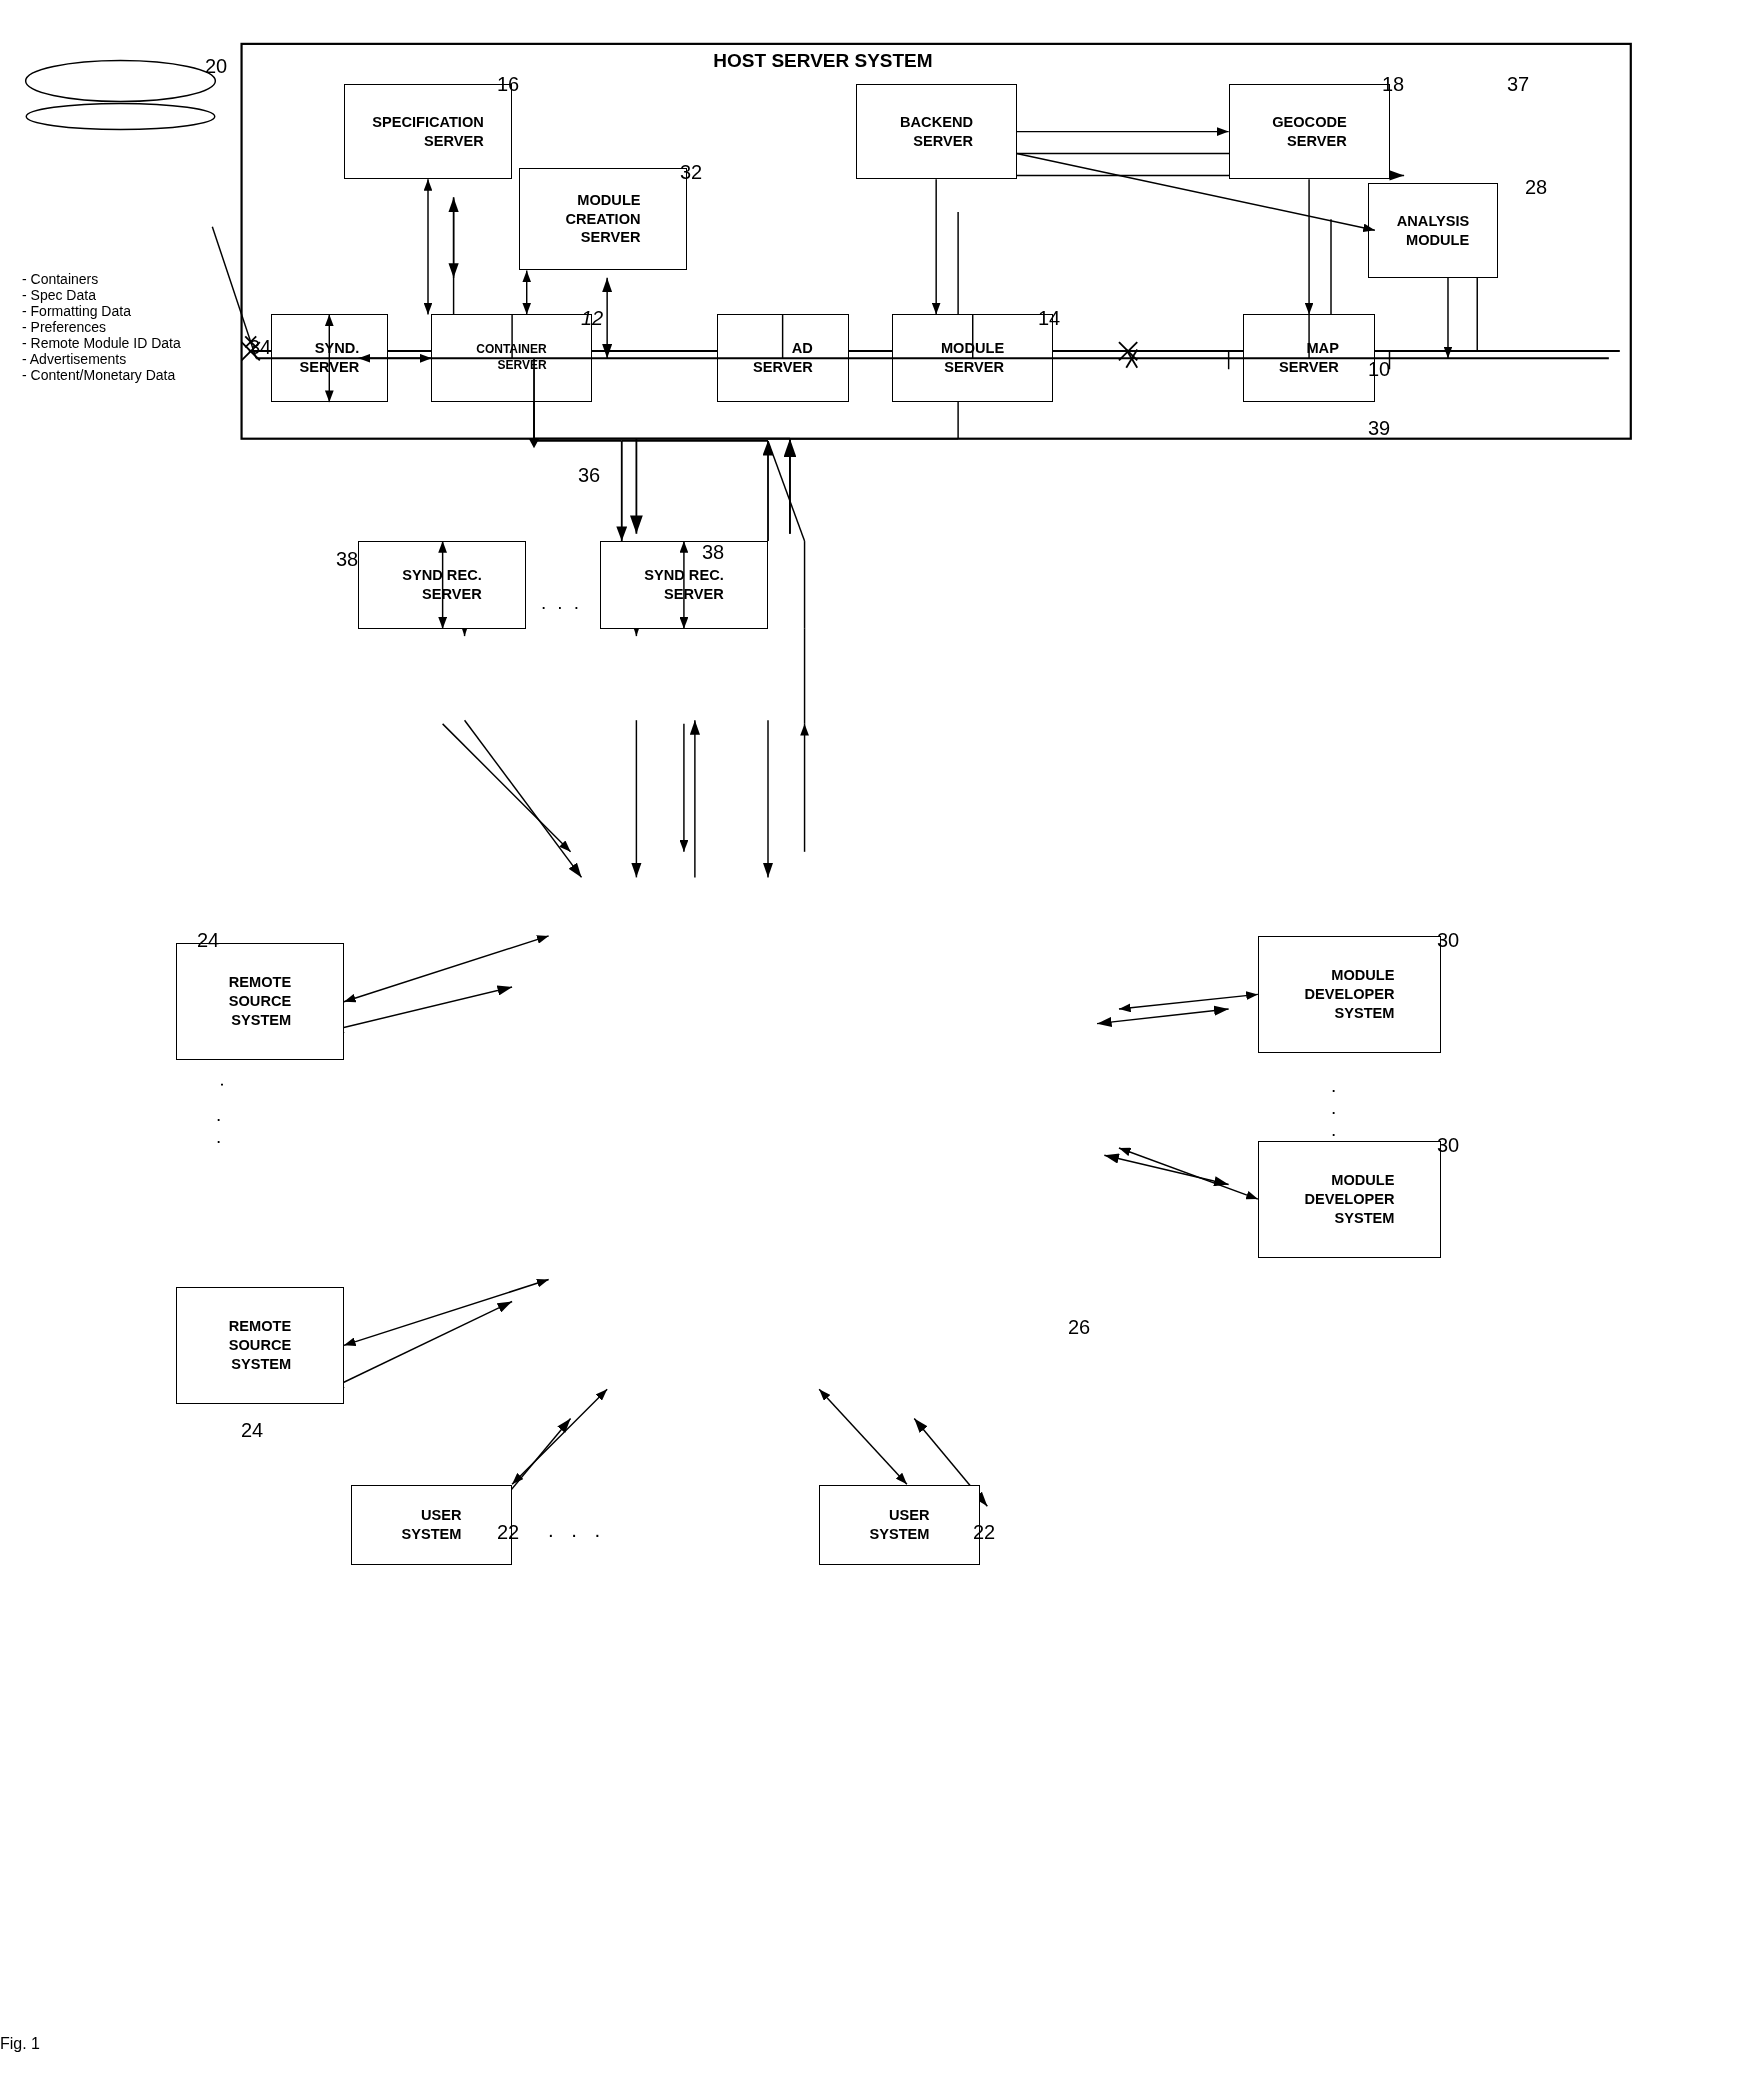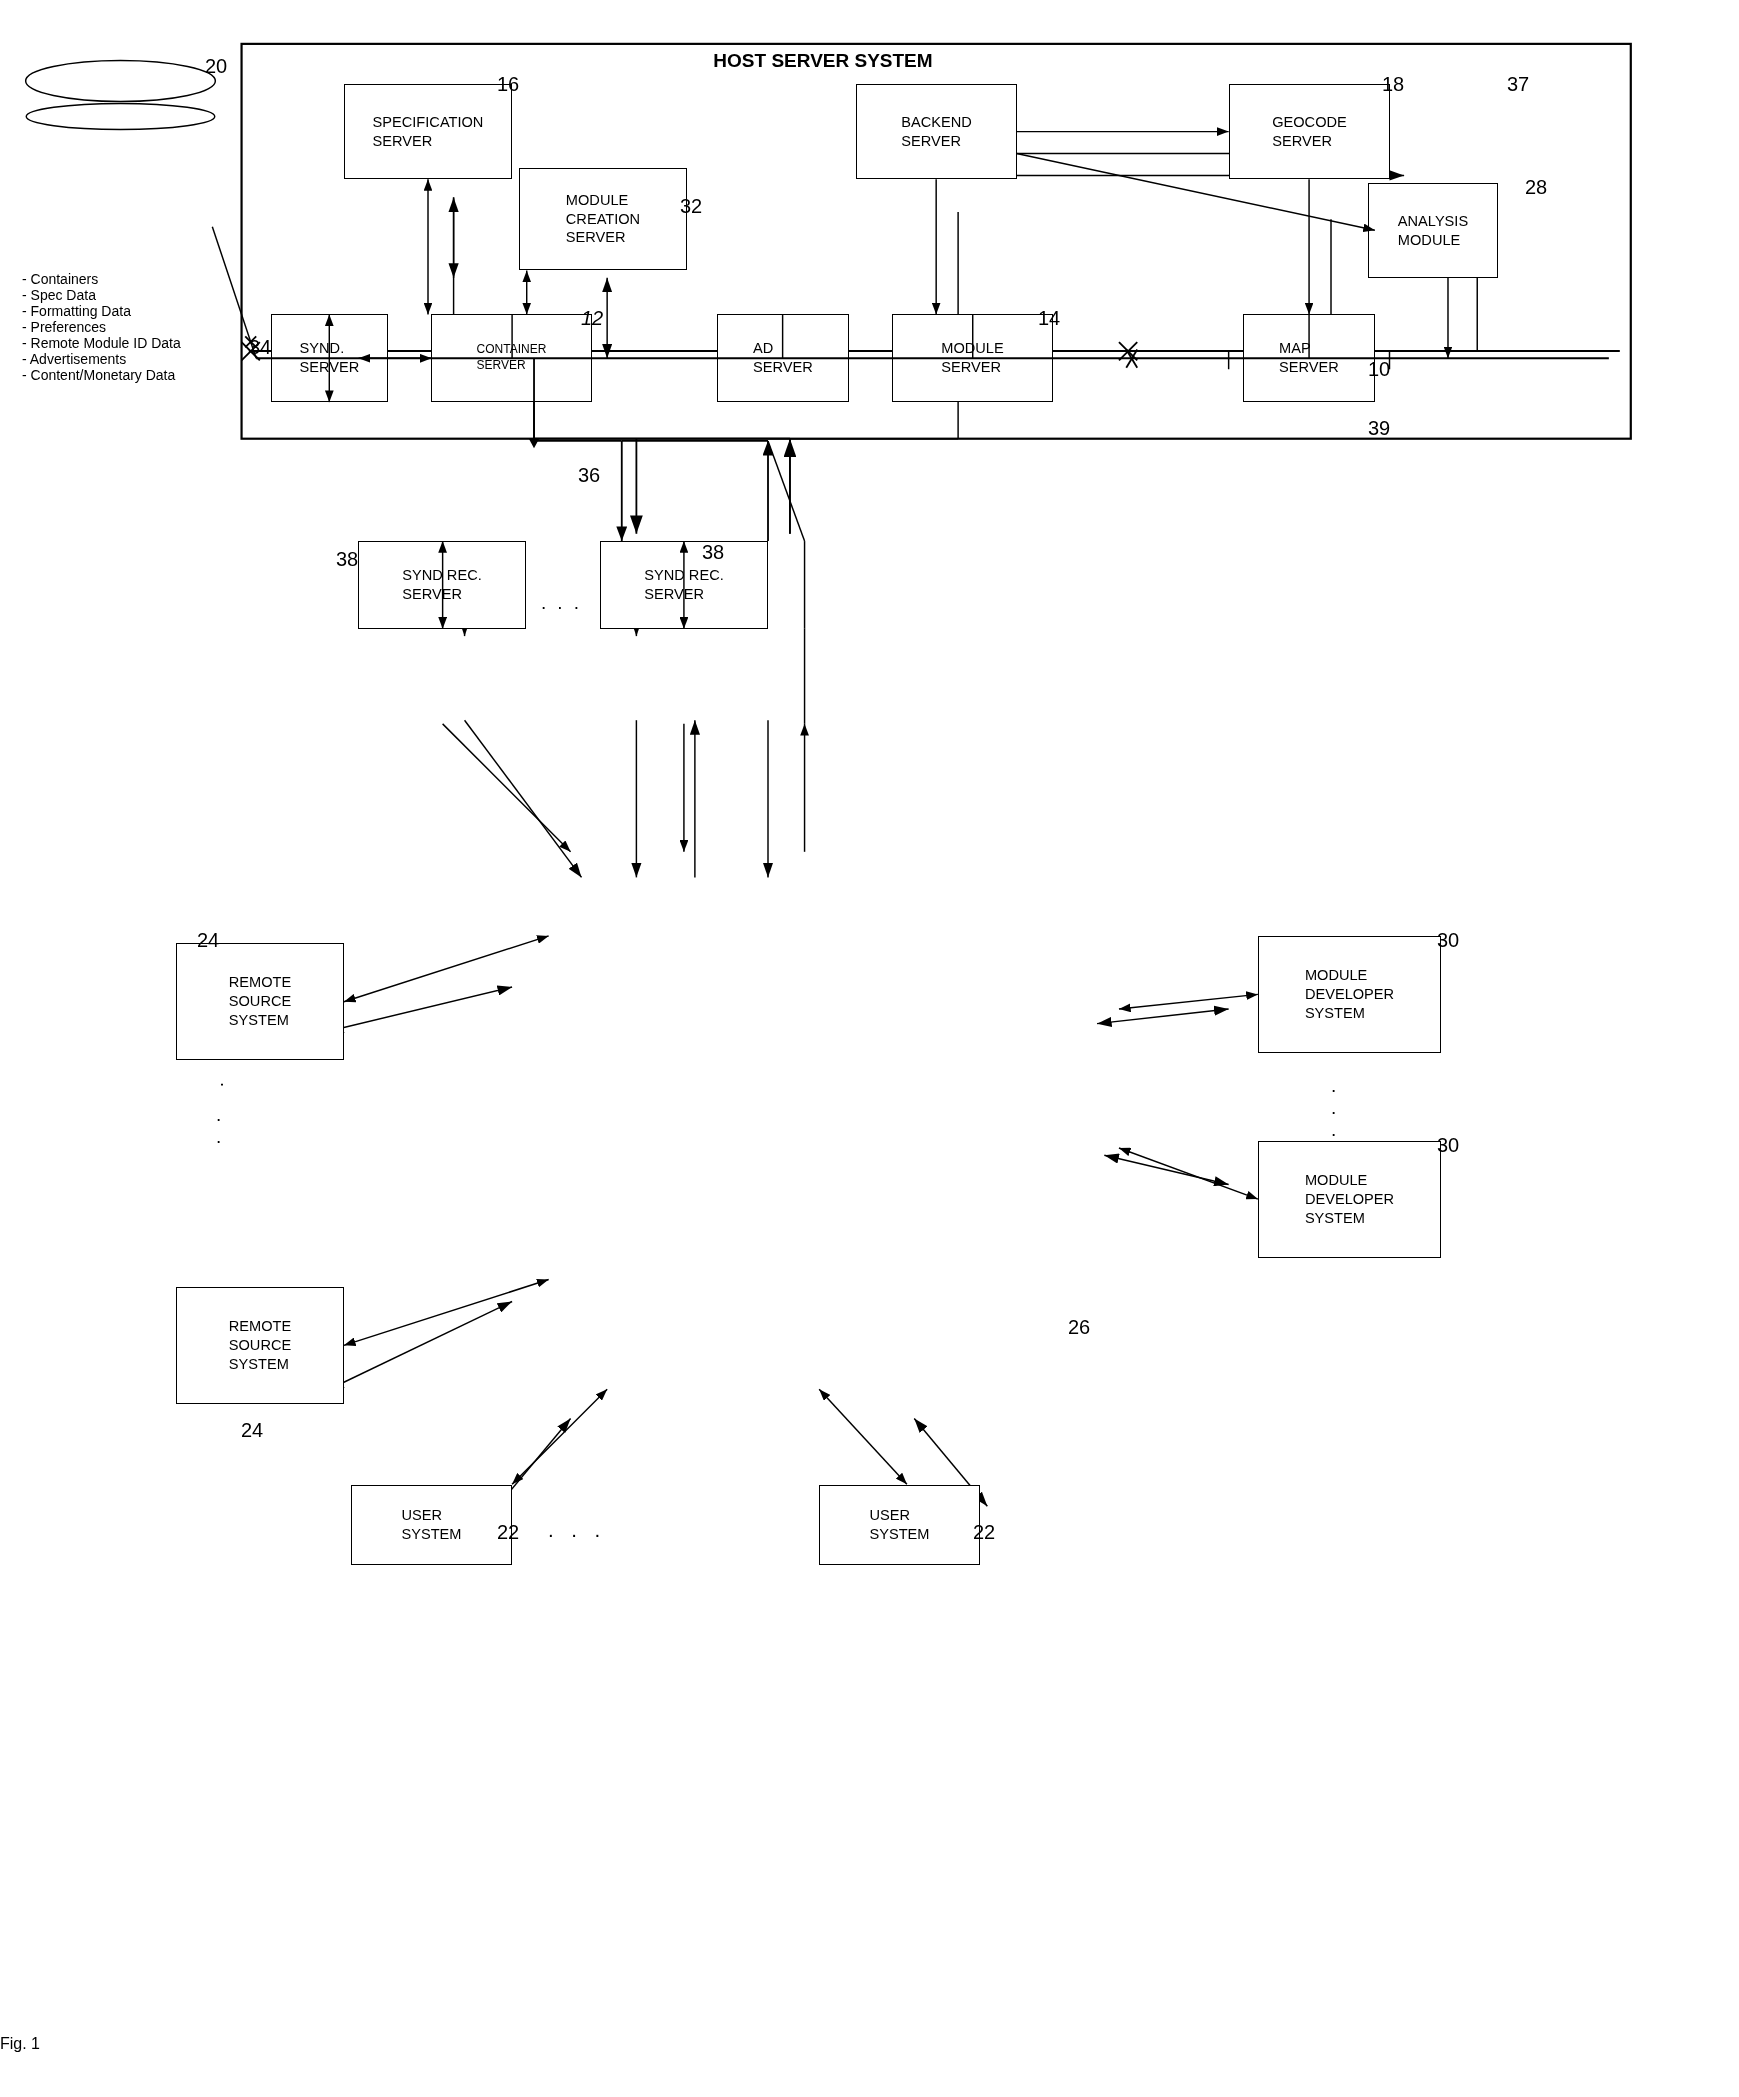--- a/index.html
+++ b/index.html
@@ -18,23 +18,23 @@
       height: 2097px;
     }
     
     .box {
       position: absolute;
       border: 1.5px solid #000;
       background: #fff;
       display: flex;
       align-items: center;
       justify-content: center;
-      text-align: left;
+      text-align: right;
       font-size: 16px;
-      font-weight: normal;
+      font-weight: bold;
       line-height: 1.3;
       padding: 2px;
     }
     .host-label {
       position: absolute;
       font-size: 19px;
       font-weight: bold;
       text-align: center;
     }
     
@@ -182,21 +182,21 @@
       <div>- Content/Monetary Data</div>
     </div>
   </div>
 
   <div class="ref" style="top:55px; left:205px;">20</div>
 
   <div class="box" style="top:84px; left:344px; width:168px; height:95px; font-size:14.6px;">SPECIFICATION<br>SERVER</div>
   <div class="ref" style="top:73px; left:497px;">16</div>
 
   <div class="box" style="top:168px; left:519px; width:168px; height:102px; font-size:14.6px;">MODULE<br>CREATION<br>SERVER</div>
-  <div class="ref" style="top:161px; left:680px;margin-top:34px;">32</div>
+  <div class="ref" style="top:161px; left:680px;">32</div>
 
   <div class="box" style="top:84px; left:856px; width:161px; height:95px; font-size:14.6px;">BACKEND<br>SERVER</div>
 
   <div class="box" style="top:84px; left:1229px; width:161px; height:95px; font-size:14.6px;">GEOCODE<br>SERVER</div>
   <div class="ref" style="top:73px; left:1382px;">18</div>
   <div class="ref" style="top:73px; left:1507px;">37</div>
 
   <div class="box" style="top:183px; left:1368px; width:130px; height:95px; font-size:14.6px;">ANALYSIS<br>MODULE</div>
   <div class="ref" style="top:176px; left:1525px;">28</div>
 

